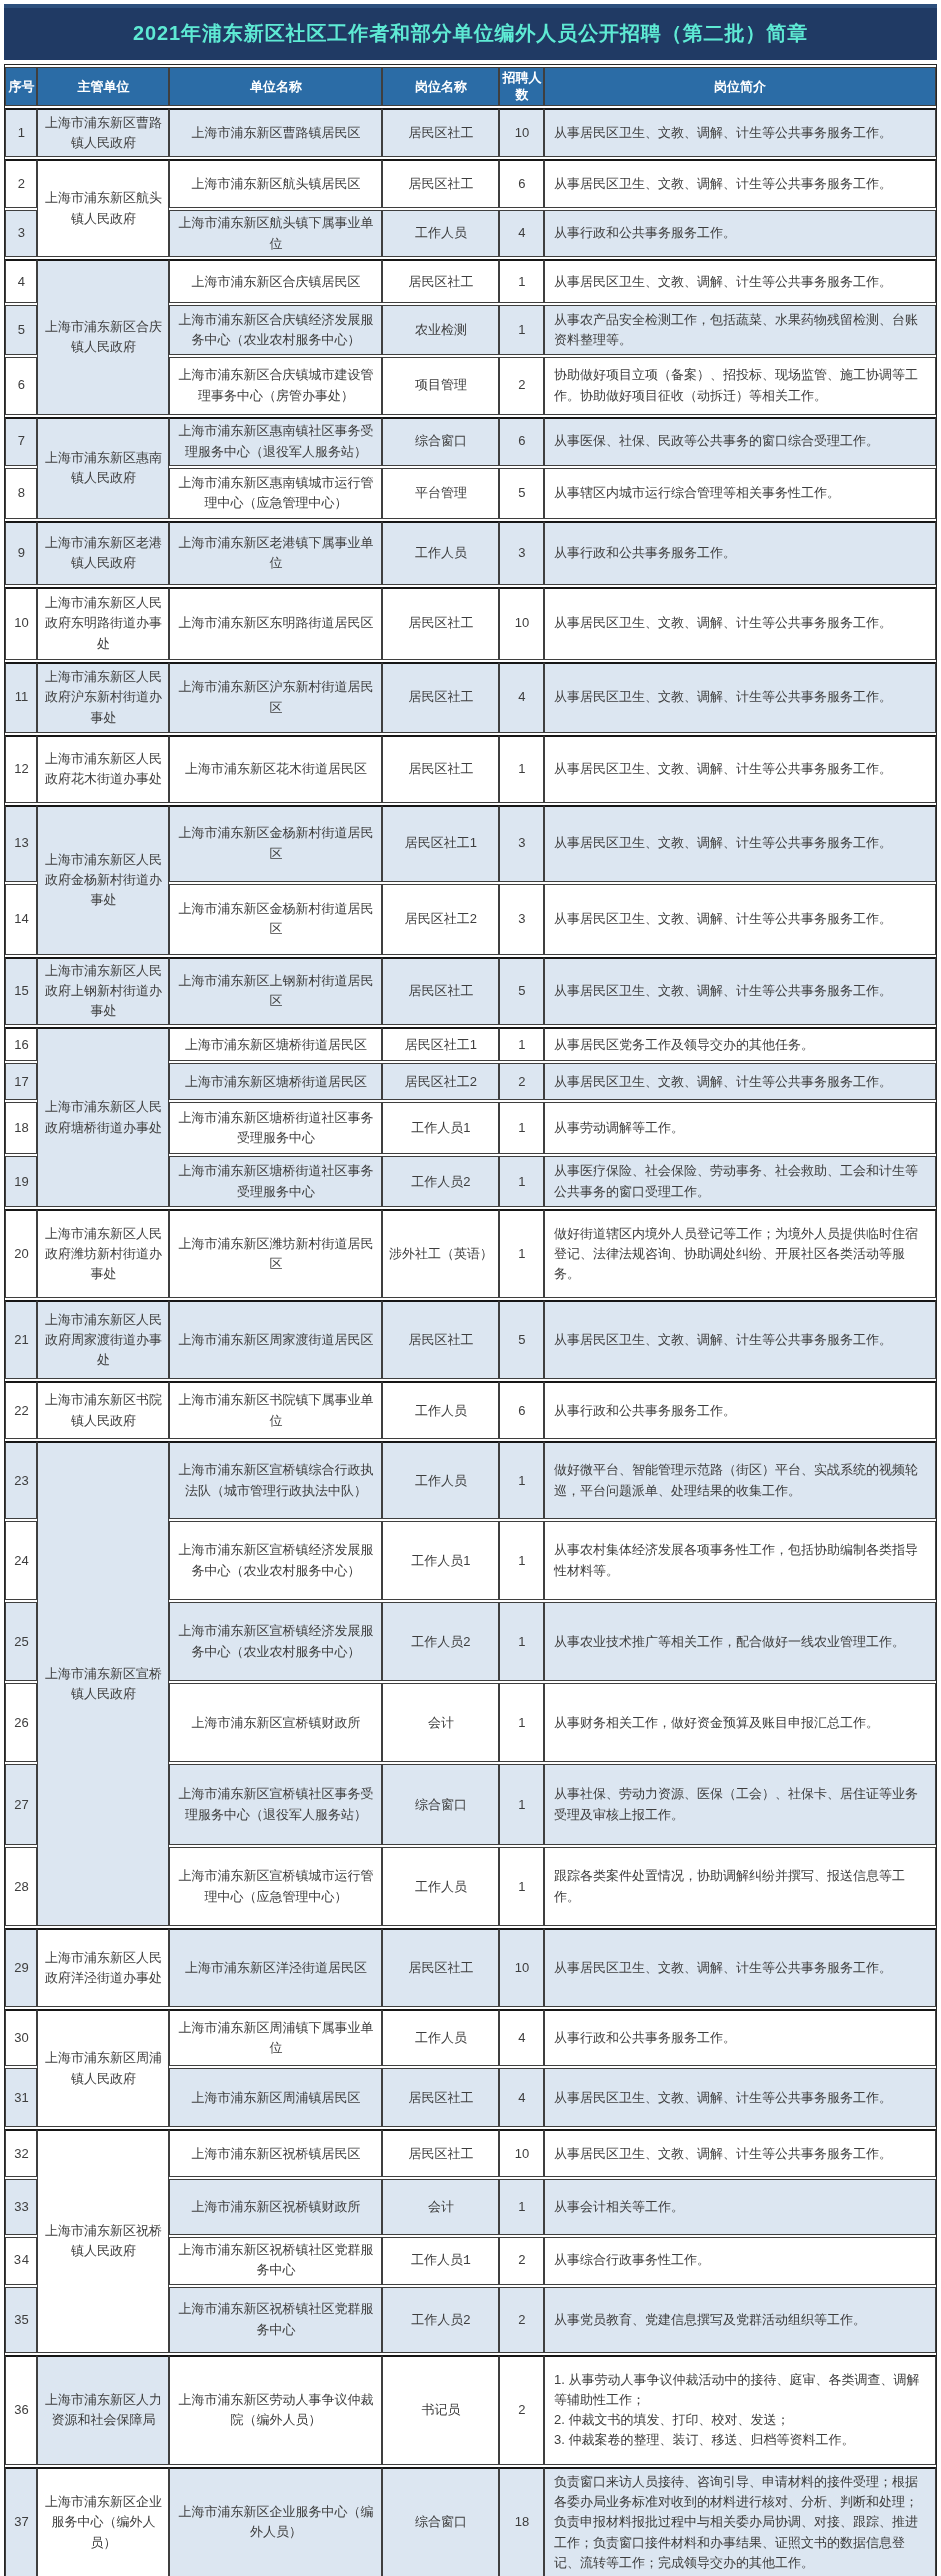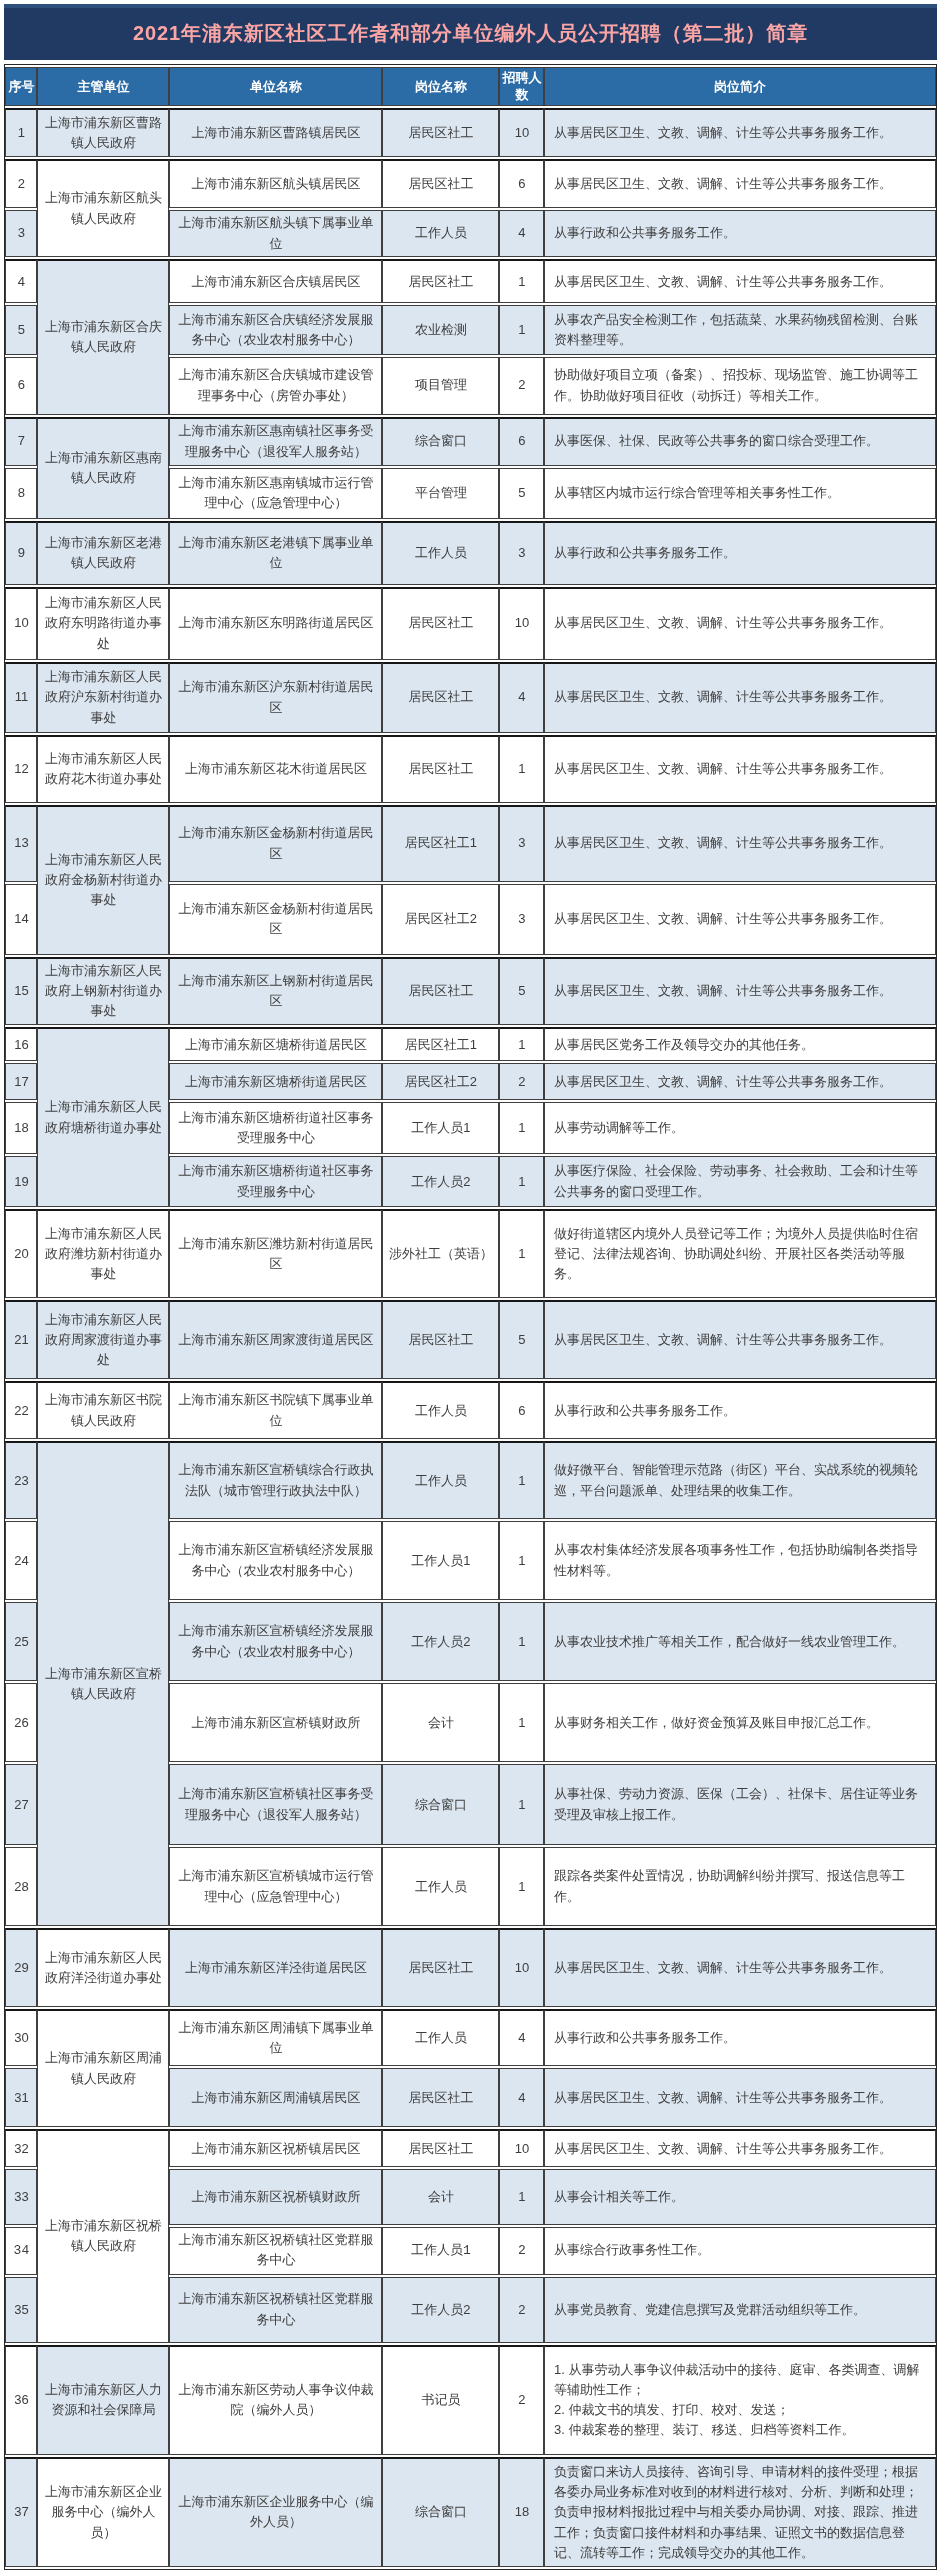--- a/index.html
+++ b/index.html
@@ -11,21 +11,21 @@
     --border-thick:#161616;
     --text:#3d3d3d;
   }
   *{box-sizing:border-box;}
   html,body{margin:0;padding:0;background:#fff;}
   body{width:941px;font-family:"Liberation Sans",sans-serif;color:var(--text);}
   .page{width:941px;padding:3.5px 4.4px 5.2px 4.4px;background:#fff;}
   .title-bar{
     background:var(--title-bg);
     border-top:4.4px solid #2d4f7c;
-    color:#fca5a5;
+    color:#5eead4;
     text-align:center;
     font-size:20px;
     font-weight:bold;
     height:56px;
     line-height:51px;
     letter-spacing:0.9px;
     margin-bottom:4.4px;
     overflow:hidden;
     white-space:nowrap;
   }
@@ -321,21 +321,21 @@
           <td class="white">4</td>
           <td class="desc white">从事行政和公共事务服务工作。</td>
         </tr>
         <tr style="height: 59px;">
           <td class="blue">31</td>
           <td class="blue">上海市浦东新区周浦镇居民区</td>
           <td class="blue">居民区社工</td>
           <td class="blue">4</td>
           <td class="desc blue">从事居民区卫生、文教、调解、计生等公共事务服务工作。</td>
         </tr>
-        <tr class="group-start" style="height: 38px;">
+        <tr class="group-start" style="height: 48px;">
           <td class="white">32</td>
           <td class="sup white" rowspan="4">上海市浦东新区祝桥镇人民政府</td>
           <td class="white">上海市浦东新区祝桥镇居民区</td>
           <td class="white">居民区社工</td>
           <td class="white">10</td>
           <td class="desc white">从事居民区卫生、文教、调解、计生等公共事务服务工作。</td>
         </tr>
         <tr style="height: 56px;">
           <td class="blue">33</td>
           <td class="blue">上海市浦东新区祝桥镇财政所</td>

